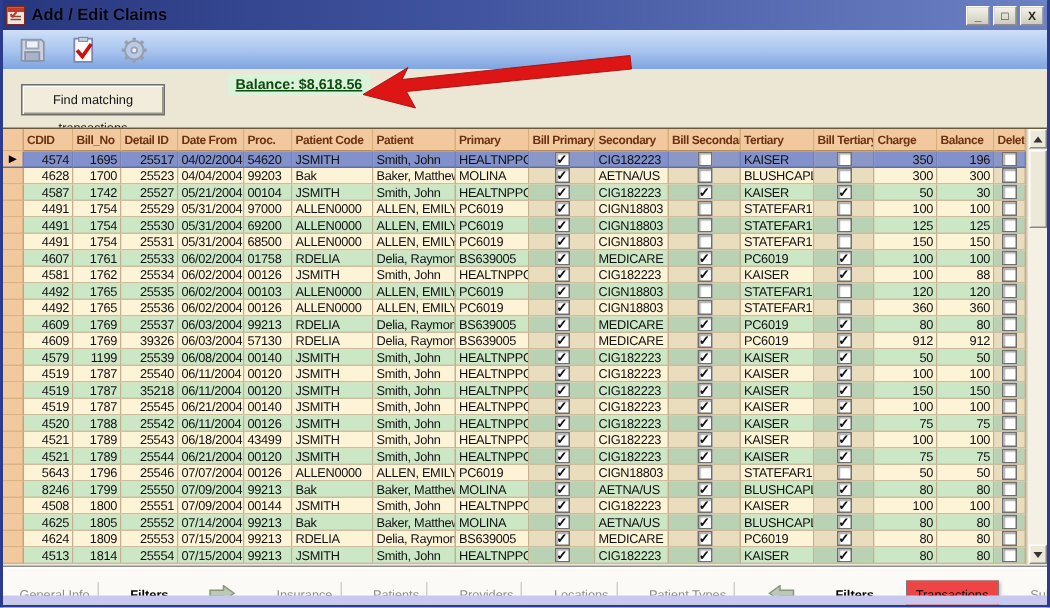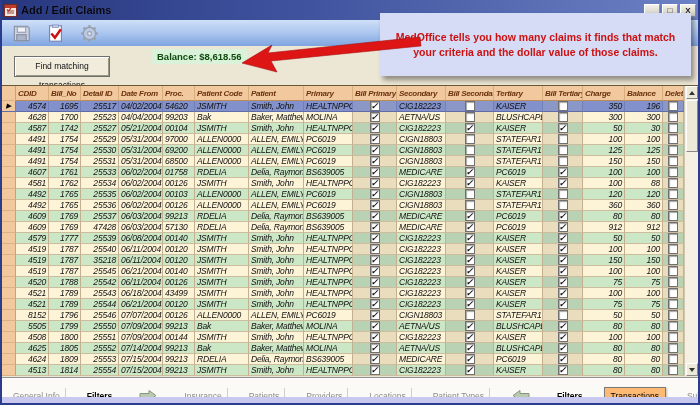--- a/index.html
+++ b/index.html
@@ -33,42 +33,42 @@
   
   .panel{ position:absolute; left:-2px; top:46px; width:700px; height:39px; background:#ece6d4; }
   .findbtn{
     position:absolute; left:14px; top:10px; width:96px; height:21px;
     background:#f1ecdc; border:1px solid #6f6f6f;
     box-shadow:inset 1px 1px 0 #ffffff, inset -1px -1px 0 #9b9784;
     font-size:8.5px; color:#111; text-align:center; line-height:19px; cursor:default;
   }
   .balance{
     position:absolute; left:152px; top:3px; padding:2px 5px;
-    font-size:9.5px; font-weight:bold;
+    font-size:9.5px; font-weight:bold;text-decoration:underline;
   }
   .transactions{
     position:absolute; left:152px; top:19px; padding:2px 5px;
     font-size:9.5px; font-weight:bold;margin-top:28px;
   }
   
   .callout{
     position:absolute; left:378px; top:13px; width:311px; height:63px;
     background:#d7dcf6; box-shadow:3px 4px 5px rgba(0,0,0,.4);
     display:flex; align-items:center; justify-content:center; text-align:center;
     padding:4px 12px; z-index:5;
   }
   .callout .ctext{ font-size:10.5px; font-weight:bold; line-height:1.35; }
   .ptr-arrow{ position:absolute; left:228px; top:30px; z-index:6; pointer-events:none; }
   
   .gridwrap{
     position:absolute; left:0; top:85px; width:696px; height:291px;
     background:#fdf3d7; border-top:1px solid #6b5a3a; display:flex;
   }
   .gridtable{ width:682px; }
-  .hrow,.row{ display:flex;font-style:italic; }
+  .hrow,.row{ display:flex; }
   .hcell{
     height:15px; background:#f2c89e; border-right:1px solid #d8ae7c; border-bottom:1px solid #b98c5a;
     font-size:8px; font-weight:bold; color:#6b3210; letter-spacing:-0.3px;
     display:flex; align-items:center; padding:0 2px; overflow:hidden; white-space:nowrap; cursor:default;
   }
   .cell{
     height:11px; font-size:8.5px; color:#111; letter-spacing:-0.2px;
     display:flex; align-items:center; padding:0 2px; overflow:hidden; white-space:nowrap;
     border-right:1px solid #c2b091; border-bottom:1px solid #cdbd9e; cursor:default;
   }
@@ -104,21 +104,21 @@
   .tri.u{ border-bottom:4px solid #333; } .tri.d{ border-top:4px solid #333; }
   
   .tabbar{
     position:absolute; left:0; top:377px; width:696px; height:36px;
     background:#fbfaf6; border-top:1px solid #8f8f8f; box-shadow:inset 0 1px 0 #ffffff;
     display:flex; align-items:center; padding:0 6px; gap:16px;
   }
   .tab{ font-size:8.5px; color:#8c8c8c; padding:3px 5px; border-right:1px solid #cfcfcf; white-space:nowrap; cursor:default; }
   .tab.bold{ color:#000; font-weight:bold; border-right:none; }
   .tab.active{
-    color:#000; background:#fdba74; border:1px solid #7a7a7a; border-right:1px solid #7a7a7a;
+    color:#000; background:#ef4444; border:1px solid #7a7a7a; border-right:1px solid #7a7a7a;
     box-shadow:1px 1px 2px rgba(0,0,0,.25); position:relative; padding:3px 6px;
   }
   .tabarrow{ padding:0 6px; display:flex; align-items:center; border-right:none; }
   .statusstrip{ position:absolute; left:0; top:397px; width:696px; height:6px; background:#c9c9ef; }
 </style>
 </head>
 <body>
 
 <div class="window">
 
@@ -166,23 +166,20 @@
       </svg>
     </span>
   </div>
 
   <div class="panel">
     <div class="findbtn">Find matching transactions</div>
     <span class="balance" style="background: rgb(217, 242, 217); color: rgb(13, 74, 13);">Balance: $8,618.56</span>
     <span class="transactions" style="background: rgb(253, 227, 198); color: rgb(138, 48, 0);">Transactions: 75</span>
   </div>
 
-  <div class="callout" style="background: rgb(215, 220, 246);">
-    <span class="ctext" style="color: rgb(204, 17, 17);">MedOffice tells you how many claims it finds that match your criteria and the dollar value of those claims.</span>
-  </div>
   <svg class="ptr-arrow" width="200" height="50" viewBox="0 0 200 50">
     <polygon points="12,33 42,15 38,23 190,7 191,16 41,31 47,42" fill="#dd1515" stroke="#a50f0f" stroke-width="0.6"></polygon>
   </svg>
 
   <div class="gridwrap">
     <div class="gridtable">
       <div class="hrow">
           <div class="hcell sel"></div>
           <div class="hcell c0">CDID</div>
           <div class="hcell c1">Bill_No</div>
@@ -496,21 +493,21 @@
             <div class="cell c13 num">80</div>
             <div class="cell c14 num">80</div>
             <div class="cell c15 cbc">
               <span class="cb"></span>
             </div>
           </div>
           <div class="row cream">
             <div class="cell sel"></div>
             <div class="cell c0 num">4609</div>
             <div class="cell c1 num">1769</div>
-            <div class="cell c2 num">47428</div>
+            <div class="cell c2 num">39326</div>
             <div class="cell c3">06/03/2004</div>
             <div class="cell c4">57130</div>
             <div class="cell c5">RDELIA</div>
             <div class="cell c6">Delia, Raymond</div>
             <div class="cell c7">BS639005</div>
             <div class="cell c8 cbc">
               <span class="cb">✓</span>
             </div>
             <div class="cell c9">MEDICARE</div>
             <div class="cell c10 cbc">
@@ -522,21 +519,21 @@
             </div>
             <div class="cell c13 num">912</div>
             <div class="cell c14 num">912</div>
             <div class="cell c15 cbc">
               <span class="cb"></span>
             </div>
           </div>
           <div class="row green">
             <div class="cell sel"></div>
             <div class="cell c0 num">4579</div>
-            <div class="cell c1 num">1777</div>
+            <div class="cell c1 num">1199</div>
             <div class="cell c2 num">25539</div>
             <div class="cell c3">06/08/2004</div>
             <div class="cell c4">00140</div>
             <div class="cell c5">JSMITH</div>
             <div class="cell c6">Smith, John</div>
             <div class="cell c7">HEALTNPPO</div>
             <div class="cell c8 cbc">
               <span class="cb">✓</span>
             </div>
             <div class="cell c9">CIG182223</div>
@@ -710,21 +707,21 @@
               <span class="cb">✓</span>
             </div>
             <div class="cell c13 num">75</div>
             <div class="cell c14 num">75</div>
             <div class="cell c15 cbc">
               <span class="cb"></span>
             </div>
           </div>
           <div class="row cream">
             <div class="cell sel"></div>
-            <div class="cell c0 num">8152</div>
+            <div class="cell c0 num">5643</div>
             <div class="cell c1 num">1796</div>
             <div class="cell c2 num">25546</div>
             <div class="cell c3">07/07/2004</div>
             <div class="cell c4">00126</div>
             <div class="cell c5">ALLEN0000</div>
             <div class="cell c6">ALLEN, EMILY</div>
             <div class="cell c7">PC6019</div>
             <div class="cell c8 cbc">
               <span class="cb">✓</span>
             </div>
@@ -737,21 +734,21 @@
               <span class="cb"></span>
             </div>
             <div class="cell c13 num">50</div>
             <div class="cell c14 num">50</div>
             <div class="cell c15 cbc">
               <span class="cb"></span>
             </div>
           </div>
           <div class="row green">
             <div class="cell sel"></div>
-            <div class="cell c0 num">5505</div>
+            <div class="cell c0 num">8246</div>
             <div class="cell c1 num">1799</div>
             <div class="cell c2 num">25550</div>
             <div class="cell c3">07/09/2004</div>
             <div class="cell c4">99213</div>
             <div class="cell c5">Bak</div>
             <div class="cell c6">Baker, Matthew</div>
             <div class="cell c7">MOLINA</div>
             <div class="cell c8 cbc">
               <span class="cb">✓</span>
             </div>

